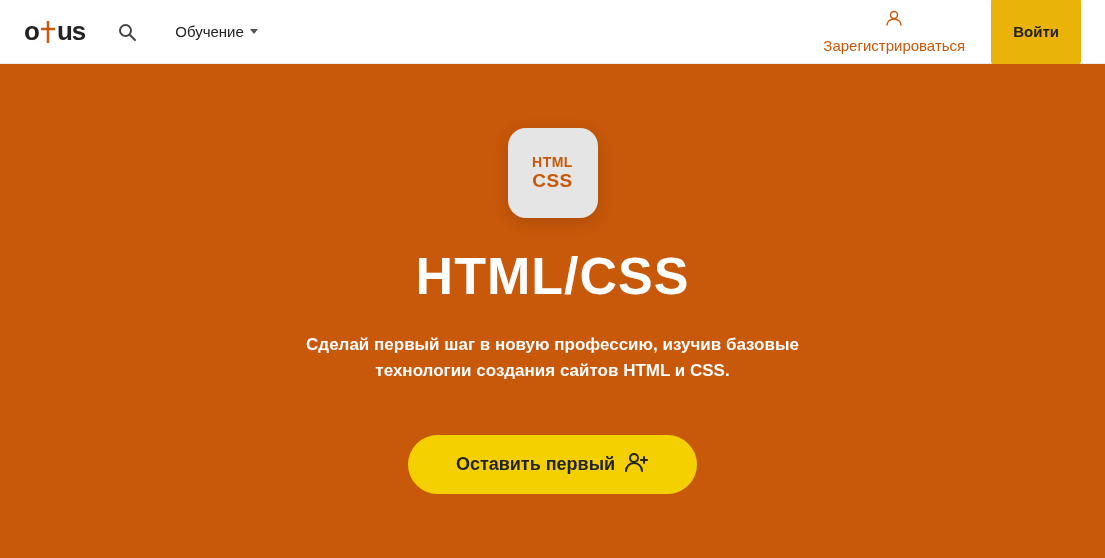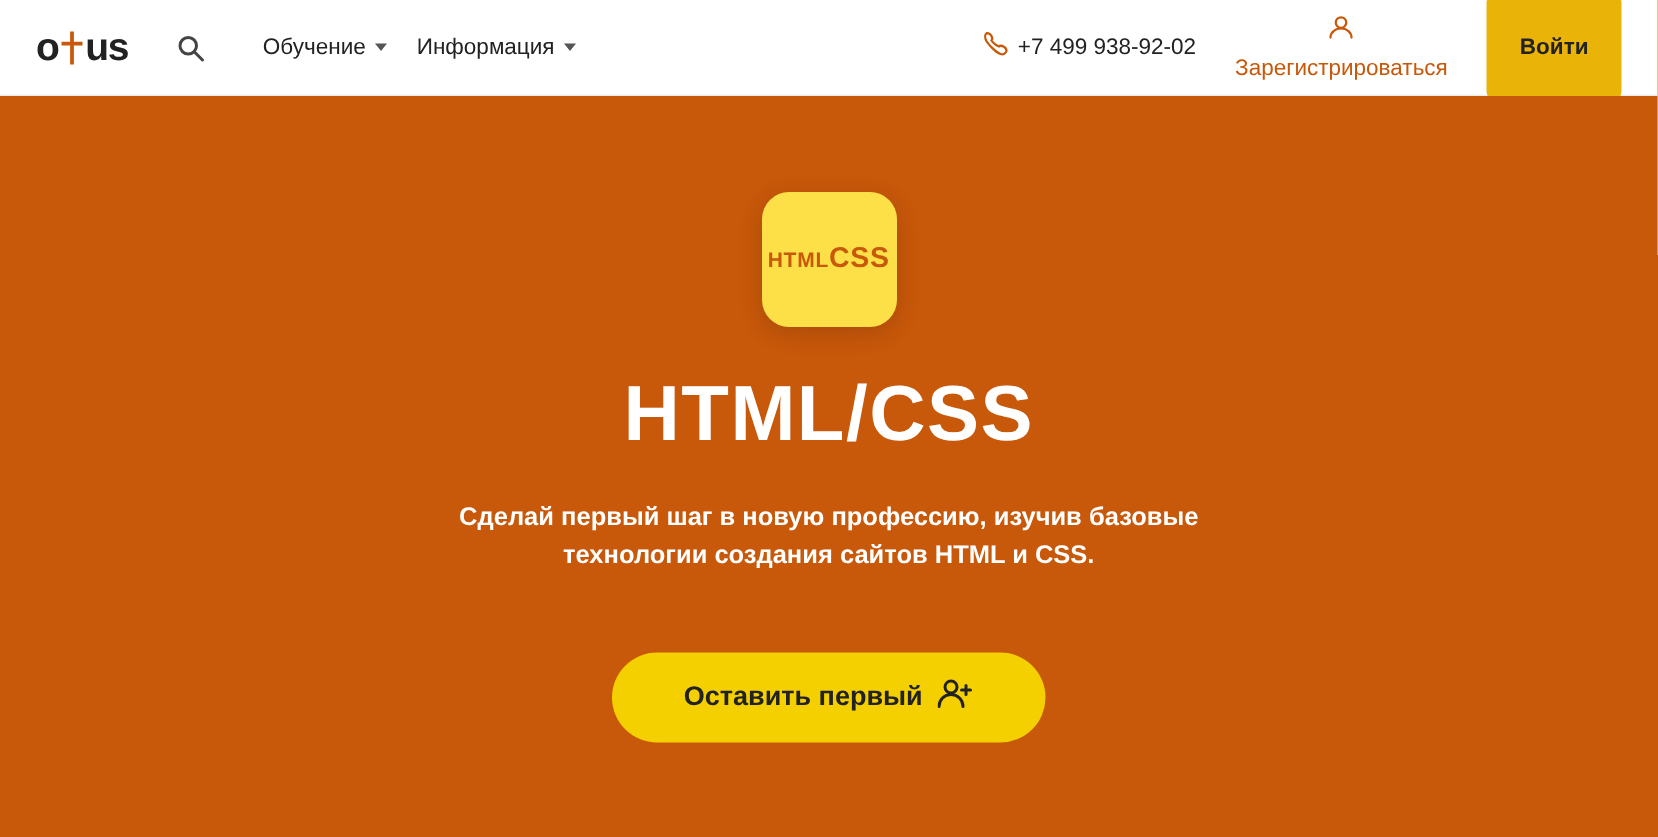--- a/index.html
+++ b/index.html
@@ -109,25 +109,26 @@
       height: 494px;
       background: #c8580a;
       display: flex;
       flex-direction: column;
       align-items: center;
       justify-content: center;
       gap: 0;
       position: relative;
     }
     .hero-icon-box {
-      background: #fde047;
+      background: #e5e5e5;
       border-radius: 18px;
       width: 90px;
       height: 90px;
       display: flex;
+      flex-direction: column;
       align-items: center;
       justify-content: center;
       margin-bottom: 28px;
       box-shadow: 0 4px 16px rgba(0,0,0,0.15);
     }
     .hero-icon-html {
       font-size: 14px;
       font-weight: 900;
       color: #c8580a;
       letter-spacing: 0.5px;
@@ -194,36 +195,24 @@
       <circle cx="8.5" cy="8.5" r="5.5" stroke="#444" stroke-width="2"></circle>
       <line x1="13" y1="13" x2="18" y2="18" stroke="#444" stroke-width="2" stroke-linecap="round"></line>
     </svg>
   </button>
 
   <div class="nav-menu">
     <button class="nav-menu-item">
       <span>Обучение</span>
       <span class="chevron"></span>
     </button>
-    <button class="nav-menu-item">
-      <span>Информация</span>
-      <span class="chevron"></span>
-    </button>
   </div>
 
   <div class="nav-spacer"></div>
 
-  <div class="nav-phone">
-    <span class="phone-icon">
-      <svg width="18" height="18" viewBox="0 0 18 18" fill="none">
-        <path d="M3 2C3 2 5 2 6 4C7 6 6 7 6 7C6 7 8 10 11 11C11 11 12 10 14 11C16 12 16 14 16 14C16 14 15 17 12 16C9 15 3 9 2 6C1 3 3 2 3 2Z" stroke="#c8580a" stroke-width="1.5" fill="none"></path>
-      </svg>
-    </span>
-    <span>+7 499 938-92-02</span>
-  </div>
 
   <button class="nav-register">
     <span class="user-icon">
       <svg width="18" height="18" viewBox="0 0 18 18" fill="none">
         <circle cx="9" cy="6" r="3.5" stroke="#c8580a" stroke-width="1.5"></circle>
         <path d="M2 16c0-3.314 3.134-6 7-6s7 2.686 7 6" stroke="#c8580a" stroke-width="1.5" stroke-linecap="round"></path>
       </svg>
     </span>
     <span>Зарегистрироваться</span>
   </button>

